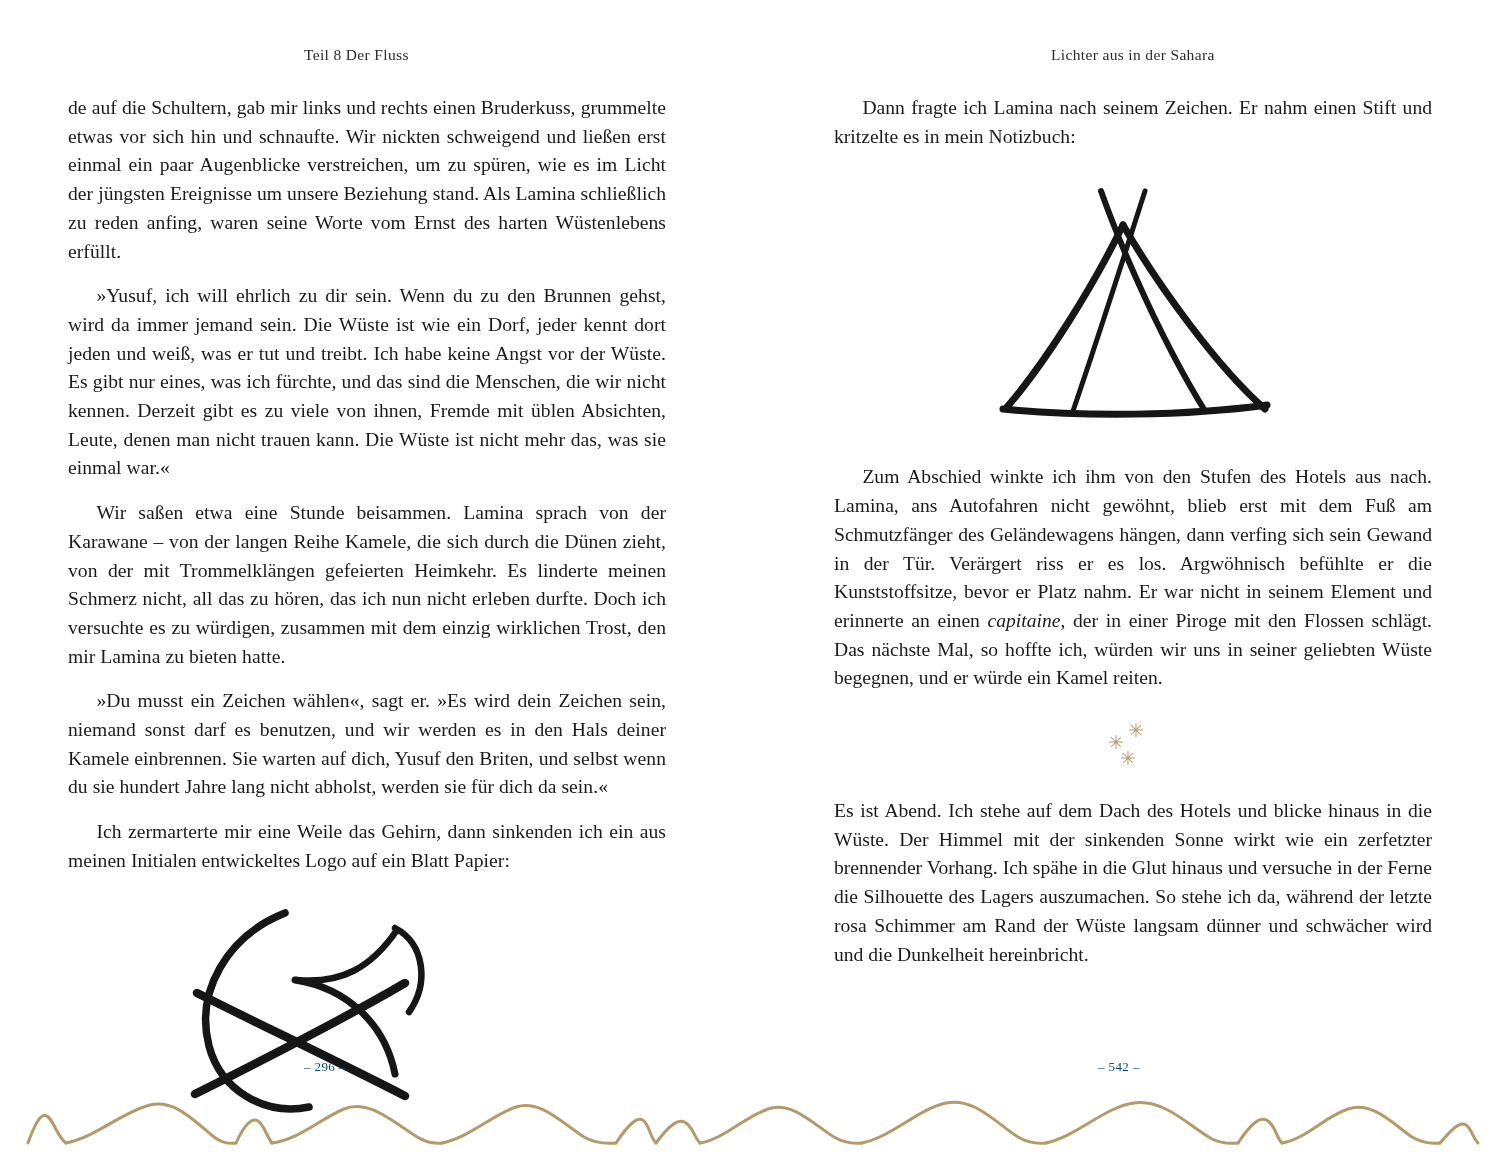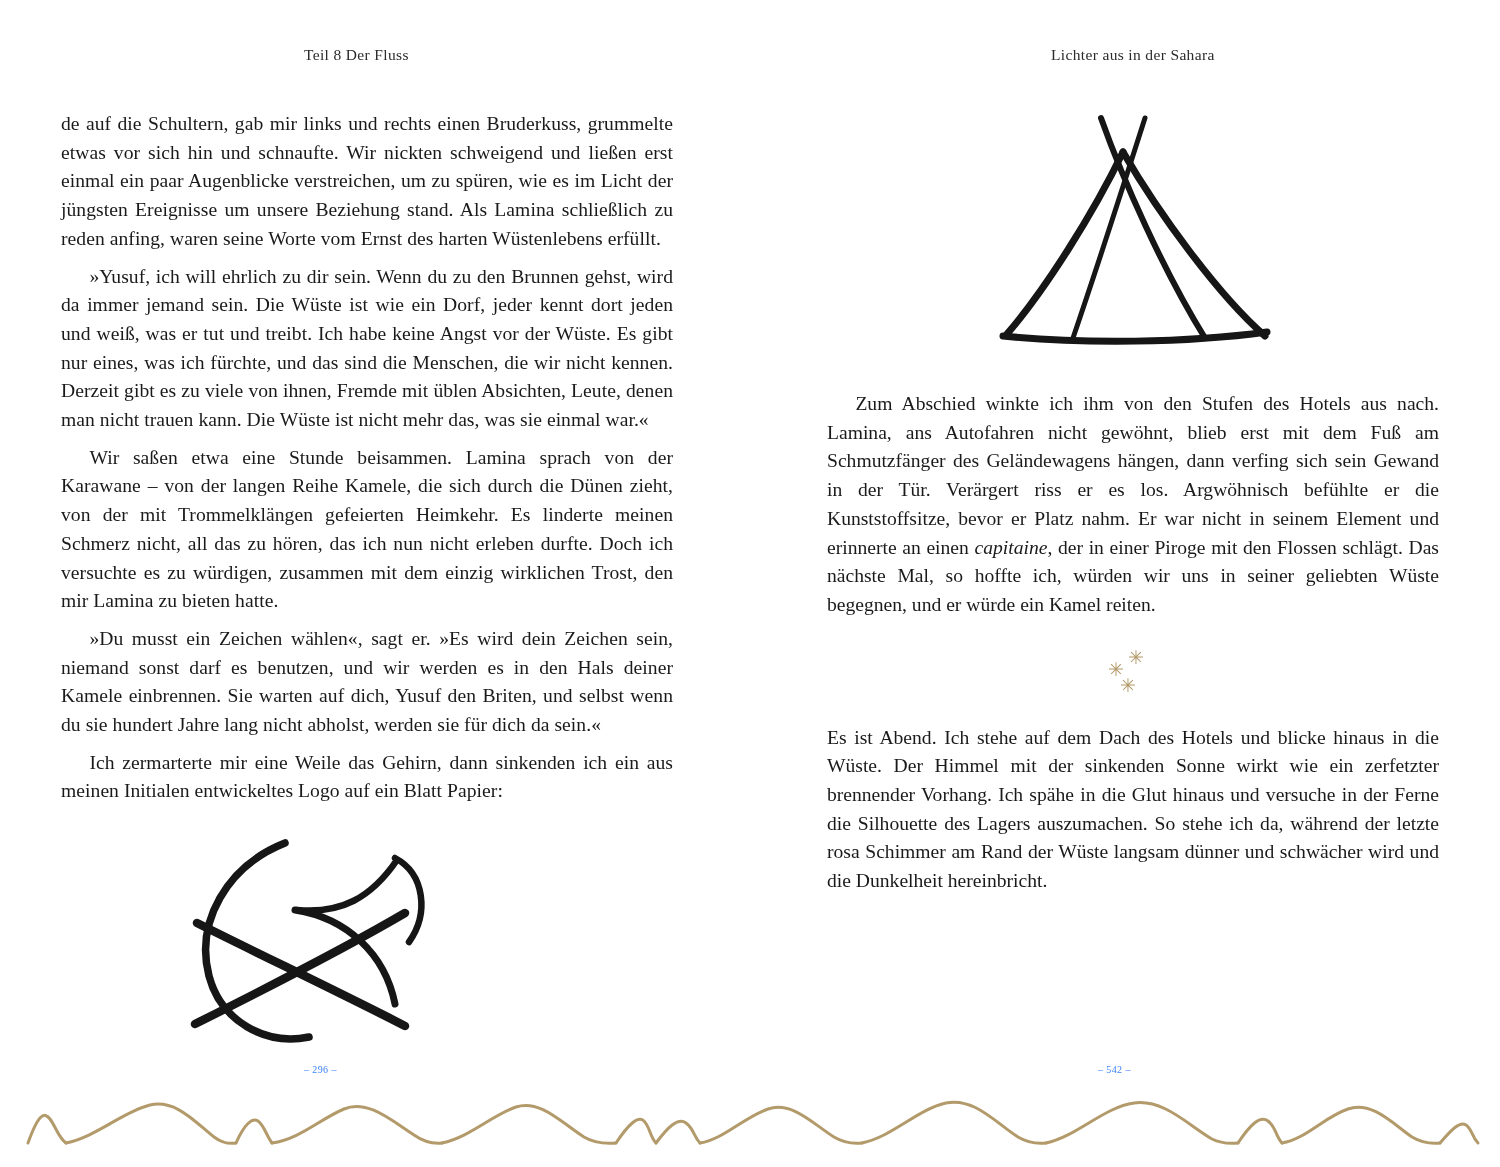--- a/index.html
+++ b/index.html
@@ -29,36 +29,36 @@
     box-sizing: border-box;
   }
 
   .page-left  { padding: 46px 68px 0 52px; }
   .page-right { padding: 46px 52px 16px 68px; }
 
   .running-head {
     font-size: 15.5px;
     letter-spacing: 0.35px;
     color: #2b2b2b;
-    margin-bottom: 46px;
+    margin-bottom: 30px;
     white-space: nowrap;
   }
   .running-head.left  { margin-left: 252px; }
   .running-head.right { margin-left: 233px; }
 
   .col {
     width: 100%;
   }
 
   p.body {
     font-size: 19.6px;
     line-height: 1.465;
     text-align: justify;
     text-justify: inter-word;
-    margin: 9px;
+    margin: 16px;
     hyphens: manual;
   }
   p.body.indent { text-indent: 1.45em; }
 
   .left-col p.body { letter-spacing: 0.05px; }
 
   .figure {
     display: block;
     margin: 0 auto;
   }
@@ -72,22 +72,22 @@
   }
 
   .dingbat {
     display: block;
     margin: 26px auto 22px auto;
   }
 
   .folio {
     position: absolute;
     bottom: 92px;
-    font-size: 10px;
-    color: #3b82f6;
+    font-size: 13px;
+    color: #0c4a6e;
     letter-spacing: 0.4px;
   }
   .folio.left  { left: 304px; }
   .folio.right { left: 1098px - 750px; }
 
   .dunes {
     position: absolute;
     left: 0;
     bottom: 0;
     width: 1500px;
@@ -137,20 +137,21 @@
     </svg>
 
     <div class="folio left">– 296 –</div>
   </div>
 
   <div class="page page-right">
 
     <div class="running-head right">Lichter aus in der Sahara</div>
 
     <div class="col right-col">
+      <p class="body indent">Dann fragte ich Lamina nach seinem Zeichen. Er nahm einen Stift und kritzelte es in mein Notizbuch:</p>
 
       <svg class="figure fig-tipi" width="400" height="250" viewBox="0 0 400 250" aria-hidden="true">
         <g fill="none" stroke="#161616" stroke-linecap="round" stroke-linejoin="round">
 
           <path d="M168 8 C 190 70, 230 160, 272 228" stroke-width="6"></path>
           <path d="M212 8 C 196 58, 170 140, 140 228" stroke-width="5"></path>
 
           <path d="M190 42 C 160 104, 112 180, 74 224" stroke-width="7"></path>
 
           <path d="M190 42 C 226 104, 286 186, 332 226" stroke-width="7"></path>

